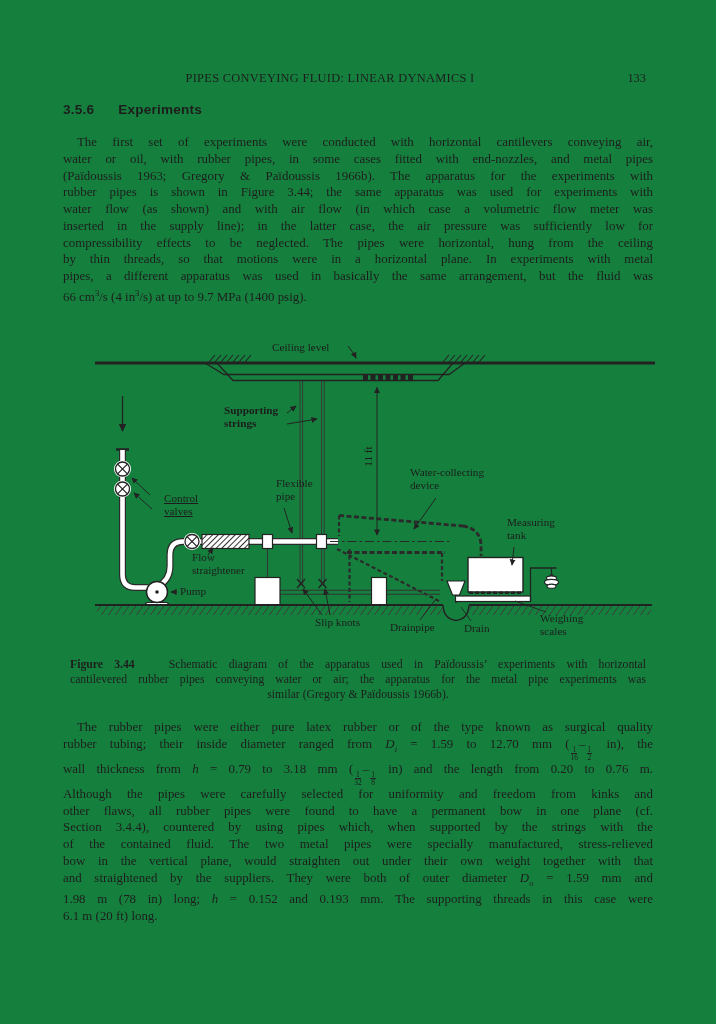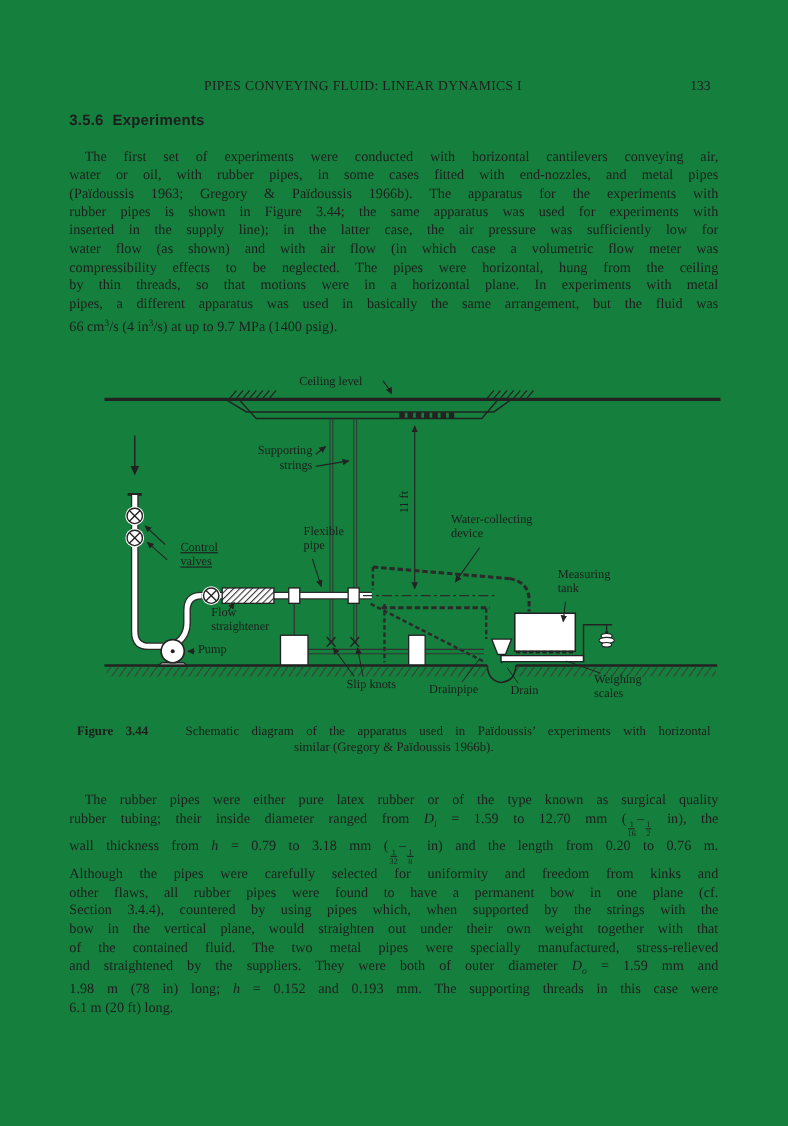--- a/index.html
+++ b/index.html
@@ -5,41 +5,41 @@
   html,body{margin:0;padding:0;background:#e8e8e6;}
   .page{position:relative;width:716px;height:1024px;margin:0 auto;background:#15803d;
         font-family:"Liberation Serif","DejaVu Serif",serif;color:#1d1d1d;overflow:hidden;}
   
   .running-head{position:absolute;top:71px;left:63px;width:590px;height:16px;font-size:12.4px;}
   .rh-title{position:absolute;left:0;right:0;text-align:center;transform:translateX(-28px);letter-spacing:0.3px;}
   .rh-page{position:absolute;right:7px;top:0;}
   
   .sec-heading{position:absolute;top:102px;left:63px;font-family:"Liberation Sans","DejaVu Sans",sans-serif;
                font-weight:bold;font-size:13.6px;letter-spacing:0.2px;}
-  .sec-heading .num{margin-right:8px;}
+  .sec-heading .num{margin-right:24px;}
   
   .para{position:absolute;left:63px;width:590px;font-size:12.9px;line-height:16.75px;}
   .p1{top:134px;}
   .p2{top:719px;}
   .ln{text-align:justify;text-align-last:justify;}
   .ln.first{text-indent:14px;}
   .ln.last{text-align-last:auto;}
   sub{font-size:0.68em;}
   sup{font-size:0.68em;}
   .fr{display:inline-flex;flex-direction:column;align-items:center;font-size:7.5px;
       line-height:7px;vertical-align:-4px;margin:0 1px;font-style:normal;}
   .fr .nu{border-bottom:0.8px solid #222;padding:0 1px;}
   
   .caption{position:absolute;top:657px;left:70px;width:576px;font-size:11.7px;line-height:15.2px;}
   .cap-ln{text-align:justify;text-align-last:justify;}
   .cap-ln.last{text-align:center;text-align-last:center;}
   
   .fig-art{position:absolute;top:0;left:0;pointer-events:none;}
   .fig-label{position:absolute;font-size:11.2px;line-height:13px;color:#1c1c1c;}
-  .fl-right{text-align:right;}
+  .fl-right{font-weight:bold;}
   .fl-rot{transform:rotate(-90deg);transform-origin:center;text-align:center;}
 </style>
 </head>
 <body>
 
 <div class="page">
 
   <div class="running-head">
     <div class="rh-title">PIPES CONVEYING FLUID: LINEAR DYNAMICS I</div>
     <div class="rh-page">133</div>
@@ -47,22 +47,22 @@
 
   <div class="sec-heading">
     <span class="num">3.5.6</span><span>Experiments</span>
   </div>
 
   <div class="para p1">
     <div class="ln first">The first set of experiments were conducted with horizontal cantilevers conveying air,</div>
     <div class="ln">water or oil, with rubber pipes, in some cases fitted with end-nozzles, and metal pipes</div>
     <div class="ln">(Païdoussis 1963; Gregory &amp; Païdoussis 1966b). The apparatus for the experiments with</div>
     <div class="ln">rubber pipes is shown in Figure 3.44; the same apparatus was used for experiments with</div>
+    <div class="ln">water flow (as shown) and with air flow (in which case a volumetric flow meter was</div>
     <div class="ln">inserted in the supply line); in the latter case, the air pressure was sufficiently low for</div>
-    <div class="ln">water flow (as shown) and with air flow (in which case a volumetric flow meter was</div>
     <div class="ln">compressibility effects to be neglected. The pipes were horizontal, hung from the ceiling</div>
     <div class="ln">by thin threads, so that motions were in a horizontal plane. In experiments with metal</div>
     <div class="ln">pipes, a different apparatus was used in basically the same arrangement, but the fluid was</div>
     <div class="ln last">66 cm<sup>3</sup>/s (4 in<sup>3</sup>/s) at up to 9.7 MPa (1400 psig).</div>
   </div>
 
   <svg class="fig-art" width="716" height="1024" viewBox="0 0 716 1024">
     <defs>
       <marker id="ah" markerWidth="8" markerHeight="8" refX="5.6" refY="3" orient="auto">
         <path d="M0,0 L6.4,3 L0,6 Z" fill="#222"></path>
@@ -225,20 +225,21 @@
   <div class="fig-label" style="left:390px;top:621px;">Drainpipe</div>
   <div class="fig-label" style="left:464px;top:622px;">Drain</div>
   <div class="fig-label" style="left:540px;top:612px;">
     <div>Weighing</div>
     <div>scales</div>
   </div>
   <div class="fig-label fl-rot" style="left:350px;top:450px;width:36px;">11 ft</div>
 
   <div class="caption">
     <div class="cap-ln"><b>Figure 3.44</b>&nbsp;&nbsp; Schematic diagram of the apparatus used in Païdoussis’ experiments with horizontal</div>
+    <div class="cap-ln">cantilevered rubber pipes conveying water or air; the apparatus for the metal pipe experiments was</div>
     <div class="cap-ln last">similar (Gregory &amp; Païdoussis 1966b).</div>
   </div>
 
   <div class="para p2">
     <div class="ln first">The rubber pipes were either pure latex rubber or of the type known as surgical quality</div>
     <div class="ln">rubber tubing; their inside diameter ranged from <i>D<sub>i</sub></i> = 1.59 to 12.70 mm (<span class="fr">
           <span class="nu">1</span>
           <span class="de">16</span>
         </span>–<span class="fr">
           <span class="nu">1</span>
@@ -247,20 +248,20 @@
     <div class="ln">wall thickness from <i>h</i> = 0.79 to 3.18 mm (<span class="fr">
           <span class="nu">1</span>
           <span class="de">32</span>
         </span>–<span class="fr">
           <span class="nu">1</span>
           <span class="de">8</span>
         </span> in) and the length from 0.20 to 0.76 m.</div>
     <div class="ln">Although the pipes were carefully selected for uniformity and freedom from kinks and</div>
     <div class="ln">other flaws, all rubber pipes were found to have a permanent bow in one plane (cf.</div>
     <div class="ln">Section 3.4.4), countered by using pipes which, when supported by the strings with the</div>
+    <div class="ln">of the contained fluid. The two metal pipes were specially manufactured, stress-relieved</div>
     <div class="ln">bow in the vertical plane, would straighten out under their own weight together with that</div>
-    <div class="ln">of the contained fluid. The two metal pipes were specially manufactured, stress-relieved</div>
     <div class="ln">and straightened by the suppliers. They were both of outer diameter <i>D<sub>o</sub></i> = 1.59 mm and</div>
     <div class="ln">1.98 m (78 in) long; <i>h</i> = 0.152 and 0.193 mm. The supporting threads in this case were</div>
     <div class="ln last">6.1 m (20 ft) long.</div>
   </div>
 
 </div>
 
 </body></html>

